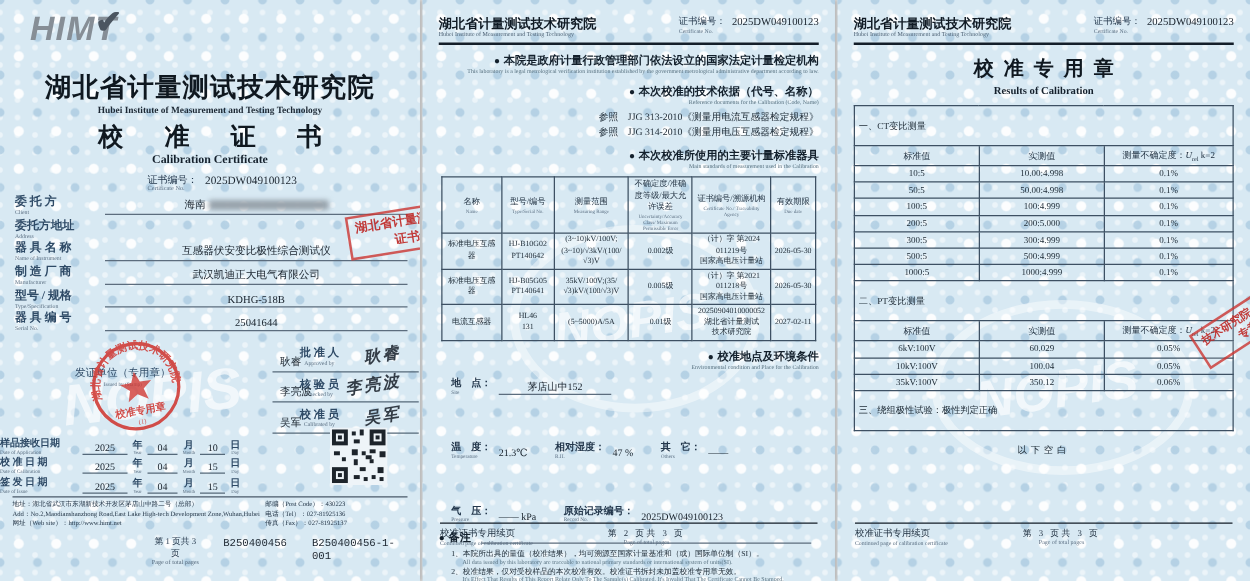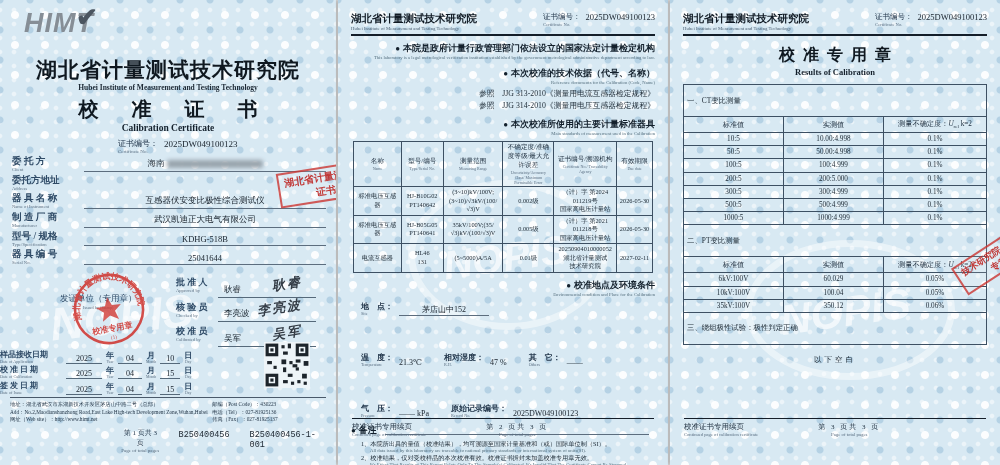--- a/index.html
+++ b/index.html
@@ -44,21 +44,21 @@
   .f-val { position:absolute; left:72px; right:2px; bottom:2px; border-bottom:1px solid #5c6d7e;
            text-align:center; font-size:8.5px; color:#18222c; padding-bottom:1px; }
   .blurval { display:inline-block; width:96px; height:8px; background:#98a3ac; filter:blur(2px);
              border-radius:2px; vertical-align:middle; margin-left:2px; }
   .blurval.short { width:60px; }
 
   .issue-label { left:60px; top:293px; font-size:8.5px; color:#2e4a66; text-align:center; }
   .issue-label .en { font-size:4.2px; color:#5d7184; }
   .stamp1 { left:72px; top:272px; width:74px; height:74px; transform:rotate(-10deg); opacity:.88; }
 
-  .signers { top:276px; left:176px; right:20px; position:absolute; }
+  .signers { top:276px; left:176px; right:1px; position:absolute;text-align:center; }
   .signer { position:relative; height:24.5px; }
   .s-zh { font-size:9px; color:#2e4a66; font-weight:600; }
   .s-en { font-size:4.6px; color:#5d7184; margin-top:-1px; }
   .s-line { position:absolute; left:42px; right:0; bottom:3px; border-bottom:1px solid #55697a; }
   .s-name { position:absolute; left:48px; bottom:5px; font-size:8.5px; color:#19242e; }
   .s-hand { position:absolute; right:14px; bottom:8px; font-size:13px; font-style:italic; color:#333c46;
             transform:rotate(-9deg); font-weight:bold; letter-spacing:2px; }
 
   .dates { top:349px; left:0; position:absolute; }
   .drow { display:flex; align-items:flex-end; height:15.2px; }

